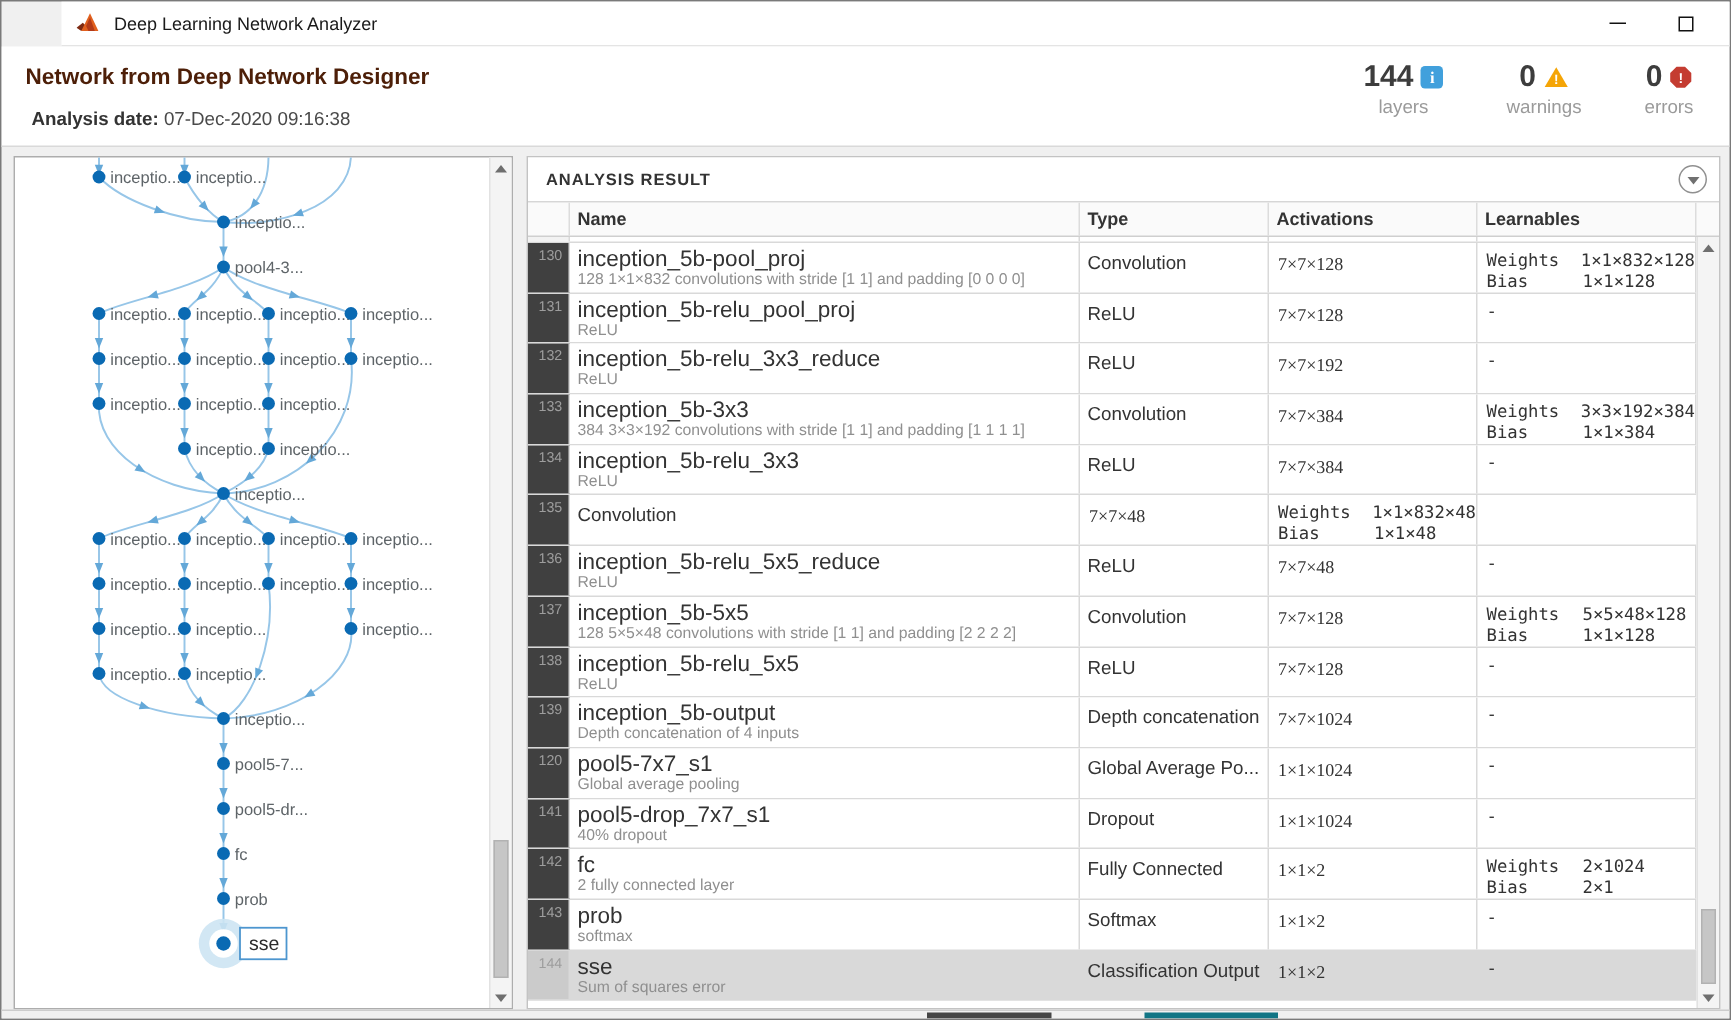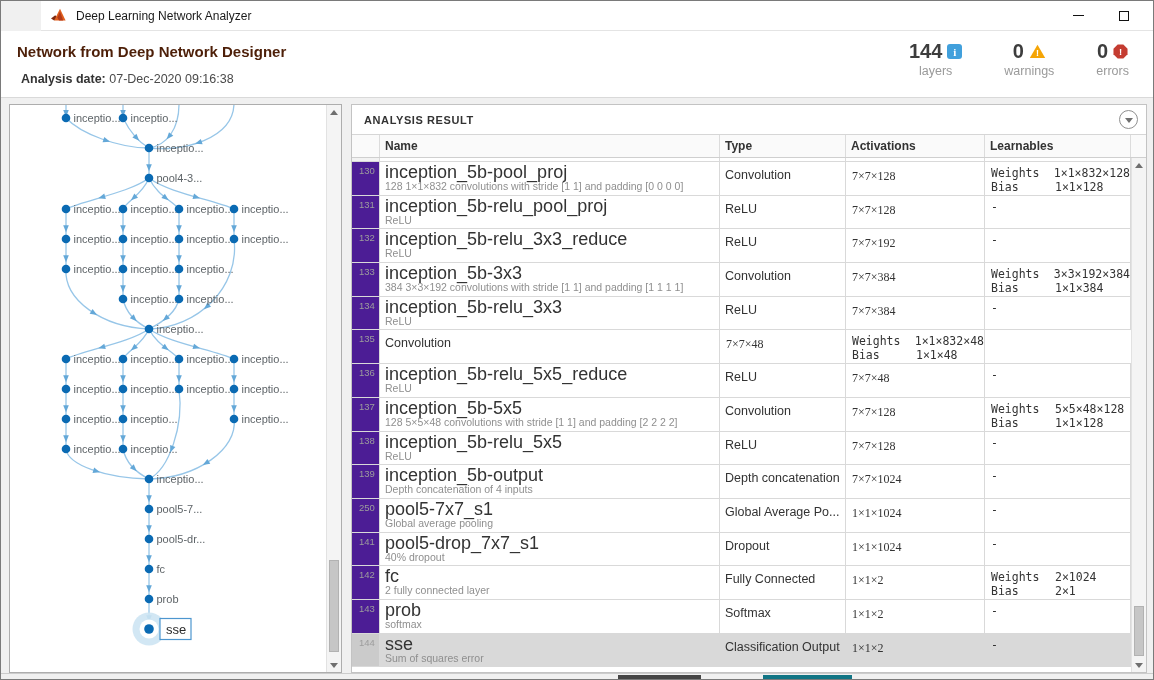--- a/index.html
+++ b/index.html
@@ -79,23 +79,23 @@
   .tbody { position:relative; height:514px; overflow:hidden; }
   .sliver { height:4px; margin-right:15px; border-bottom:1px solid #d9d9d9;
     display:grid; grid-template-columns:28px 340px 126px 139px 1fr; }
   .sliver div { border-right:1px solid #d9d9d9; }
   .sliver div:first-child { background:#f2f2f2; }
   .trow {
     display:grid; grid-template-columns:28px 340px 126px 139px 1fr;
     height:33.7px; margin-right:15px; border-bottom:1px solid #d9d9d9; background:#fff;
   }
   .trow .cell { border-right:1px solid #d9d9d9; overflow:hidden; white-space:nowrap; }
-  .numcell { background:#4c1d95; font-size:9.5px; color:#9d9d9d; padding:3px 0 0 7px; }
+  .numcell { background:#404040; font-size:9.5px; color:#9d9d9d; padding:3px 0 0 7px; }
   .namecell { padding:3px 0 0 5px; }
-  .namecell .nm { font-size:18px; color:#333; line-height:15px; }
+  .namecell .nm { font-size:15px; color:#333; line-height:15px; }
   .namecell .ds { font-size:10.5px; color:#8f8f8f; line-height:13px; }
   .typecell { font-size:12.5px; color:#333; padding:6px 0 0 5px; }
   .actcell { font-family:Liberation Serif, serif; font-size:12px; color:#333; padding:7px 0 0 6px; }
   .learncell { font-family:"DejaVu Sans Mono", monospace; font-size:11.5px; color:#333; padding:4px 0 0 6px; }
   .learncell .lrow { line-height:14px; display:flex; }
   .learncell .lw { width:64px; }
   .trow.selected, .trow.selected .cell { background:var(--row-selected); }
   .trow.selected .numcell { background:#cbcbcb; }
   
   .vscroll { position:absolute; background:#f4f4f4; border-left:1px solid #e2e2e2; }
@@ -507,21 +507,21 @@
           <div class="cell numcell">139</div>
           <div class="cell namecell">
             <div class="nm">inception_5b-output</div>
             <div class="ds">Depth concatenation of 4 inputs</div>
           </div>
           <div class="cell typecell">Depth concatenation</div>
           <div class="cell actcell">7×7×1024</div>
           <div class="cell learncell">-</div>
         </div>
         <div class="trow">
-          <div class="cell numcell">250</div>
+          <div class="cell numcell">120</div>
           <div class="cell namecell">
             <div class="nm">pool5-7x7_s1</div>
             <div class="ds">Global average pooling</div>
           </div>
           <div class="cell typecell">Global Average Po...</div>
           <div class="cell actcell">1×1×1024</div>
           <div class="cell learncell">-</div>
         </div>
         <div class="trow">
           <div class="cell numcell">141</div>

